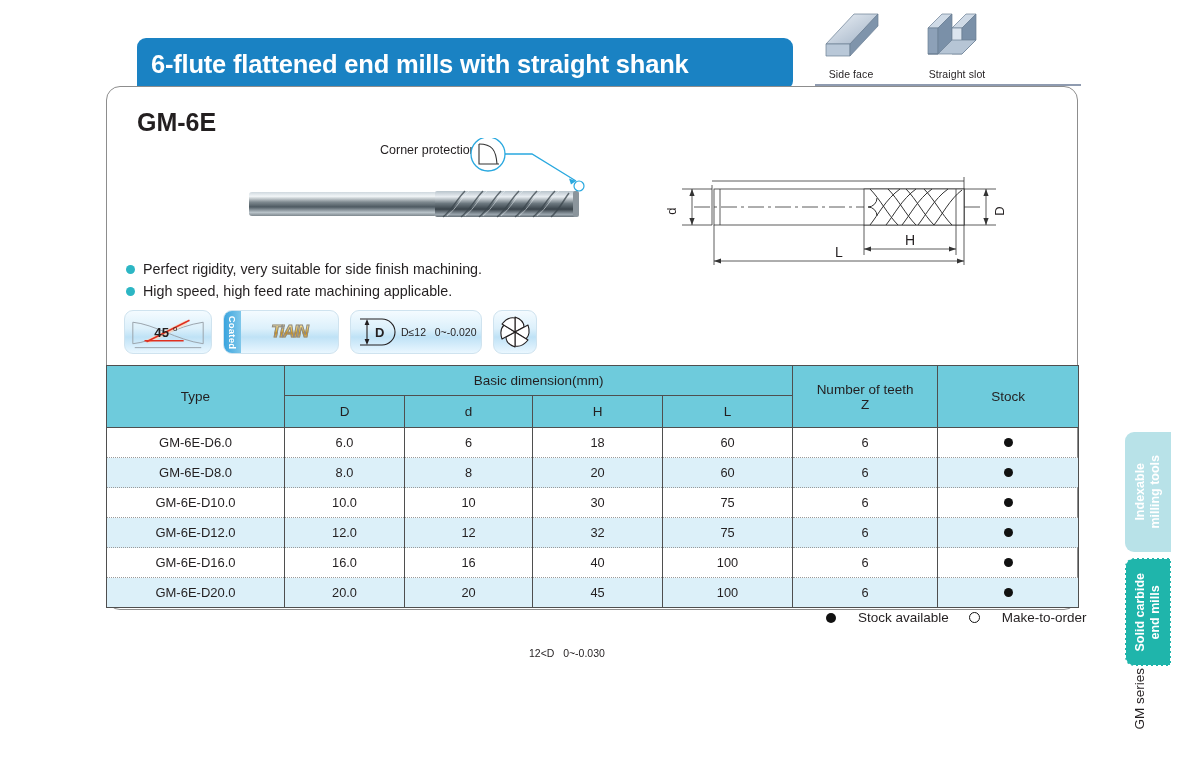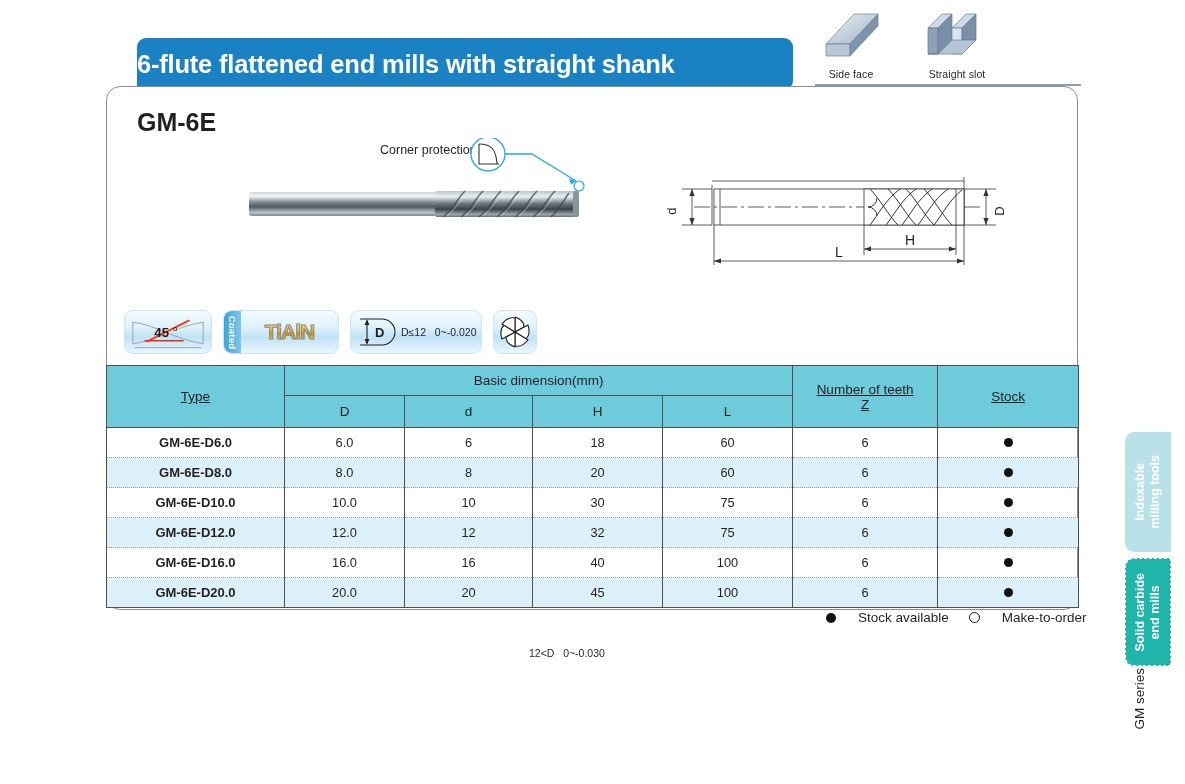--- a/index.html
+++ b/index.html
@@ -13,21 +13,21 @@
   
   .proc-icons{position:absolute;left:812px;top:8px;width:270px;height:78px;display:flex;gap:28px;}
   .proc{width:78px;display:flex;flex-direction:column;align-items:center;}
   .proc svg{display:block;}
   .proc-label{font-size:10.5px;color:#231f20;margin-top:2px;letter-spacing:.1px;white-space:nowrap;}
 
   
   .banner{
     position:absolute;left:137px;top:38px;width:656px;height:52px;
     background:#1a82c3;border-radius:9px 9px 9px 0;
-    display:flex;align-items:center;box-sizing:border-box;
+    display:flex;align-items:center;padding-left:14px;box-sizing:border-box;
   }
   .banner-title{color:#fff;font-size:25.5px;font-weight:bold;letter-spacing:-.2px;}
 
   
   .proc-rule{position:absolute;left:815px;top:84px;width:266px;height:2px;background:#8f9bb0;}
 
   
   .card{
     position:absolute;left:106px;top:86px;width:972px;height:524px;
     border:1.4px solid #8d8d8d;border-radius:14px;box-sizing:border-box;background:#fff;
@@ -64,43 +64,43 @@
   .coated-tab{
     width:17px;height:100%;background:linear-gradient(90deg,#3aa4de,#7fc7ea);
     display:flex;align-items:center;justify-content:center;flex:none;
   }
   .coated-tab span{
     font-size:9.5px;color:#fff;font-weight:bold;
     transform:rotate(90deg);white-space:nowrap;letter-spacing:.2px;
   }
   .tialn{
     flex:1;display:flex;align-items:center;justify-content:center;
-    font-size:21px;font-weight:bold;letter-spacing:-1px;
+    font-size:16px;font-weight:bold;font-style:italic;letter-spacing:-1px;
     background:linear-gradient(180deg,#fdf5c8 0%,#e8b531 45%,#c98c16 55%,#f5e08f 100%);
     -webkit-background-clip:text;background-clip:text;color:transparent;
     -webkit-text-stroke:1px #8a8a8a;
   }
   .tol-text{font-size:10.5px;line-height:13px;color:#231f20;white-space:pre;margin-left:5px;}
 
   
   .table-wrap{position:absolute;left:106px;top:365px;width:972px;}
   table{border-collapse:collapse;width:972px;table-layout:fixed;font-size:13px;}
   thead td,thead th{background:#6ecbdc;border:1px solid #4f4f4f;text-align:center;color:#231f20;font-weight:normal;font-size:13.5px;}
-  .th-type{height:56px;text-decoration:underline;}
+  .th-type{height:56px;}
   .th-basic{height:27px;margin-top:45px;}
   .th-sub{height:29px;}
   tbody td{
     border-left:1px solid #4f4f4f;border-right:1px solid #4f4f4f;
     border-top:1px dotted #9a9a9a;border-bottom:1px dotted #9a9a9a;
     height:27px;text-align:center;font-size:12.8px;color:#231f20;
   }
   tbody tr:nth-child(even) td{background:#dcf0f9;}
   tbody tr:first-child td{border-top:1px solid #4f4f4f;}
   tbody tr:last-child td{border-bottom:1.4px solid #4f4f4f;}
-  td.type-cell{font-weight:bold;font-size:13px;}
+  td.type-cell{font-weight:normal;font-size:13px;}
   .dot{display:inline-block;width:9px;height:9px;border-radius:50%;background:#111;}
 
   
   .legend{position:absolute;left:826px;top:610px;display:flex;align-items:center;gap:20px;font-size:13.5px;}
   .legend-item{display:flex;align-items:center;gap:22px;}
   .dot-filled{width:10px;height:10px;border-radius:50%;background:#111;}
   .dot-open{width:9px;height:9px;border-radius:50%;border:1.3px solid #111;background:#fff;}
 
   
   .tabs{position:absolute;left:1125px;top:432px;}
@@ -277,20 +277,30 @@
         <path d="M292 86 l-7 -2.6 v5.2 z"></path>
       <path d="M50 98 l7 -2.6 v5.2 z"></path>
         <path d="M300 98 l-7 -2.6 v5.2 z"></path>
     </g>
     <text x="12" y="48" font-size="13" fill="#231f20" font-family="Liberation Sans, sans-serif" transform="rotate(-90 12 48)" text-anchor="middle">d</text>
     <text x="340" y="48" font-size="13" fill="#231f20" font-family="Liberation Sans, sans-serif" transform="rotate(-90 340 48)" text-anchor="middle">D</text>
     <text x="246" y="82" font-size="14" fill="#231f20" font-family="Liberation Sans, sans-serif" text-anchor="middle">H</text>
     <text x="175" y="94" font-size="14" fill="#231f20" font-family="Liberation Sans, sans-serif" text-anchor="middle">L</text>
   </svg>
 
+  <div class="bullets">
+    <div class="bullet">
+      <span class="bullet-dot"></span>
+      <span class="bullet-text">Perfect rigidity, very suitable for side finish machining.</span>
+    </div>
+    <div class="bullet">
+      <span class="bullet-dot"></span>
+      <span class="bullet-text">High speed, high feed rate machining applicable.</span>
+    </div>
+  </div>
 
   <div class="feat-row">
 
     <div class="chip chip-45">
       <svg width="88" height="44" viewBox="0 0 88 44">
         <g stroke="#9aa3ab" stroke-width="1" fill="none">
           <path d="M8 12 C30 14 52 30 80 34"></path>
           <path d="M8 34 C30 32 52 16 80 12"></path>
           <path d="M8 12 L8 34 M80 12 L80 34"></path>
           <path d="M10 38 L78 38"></path>

